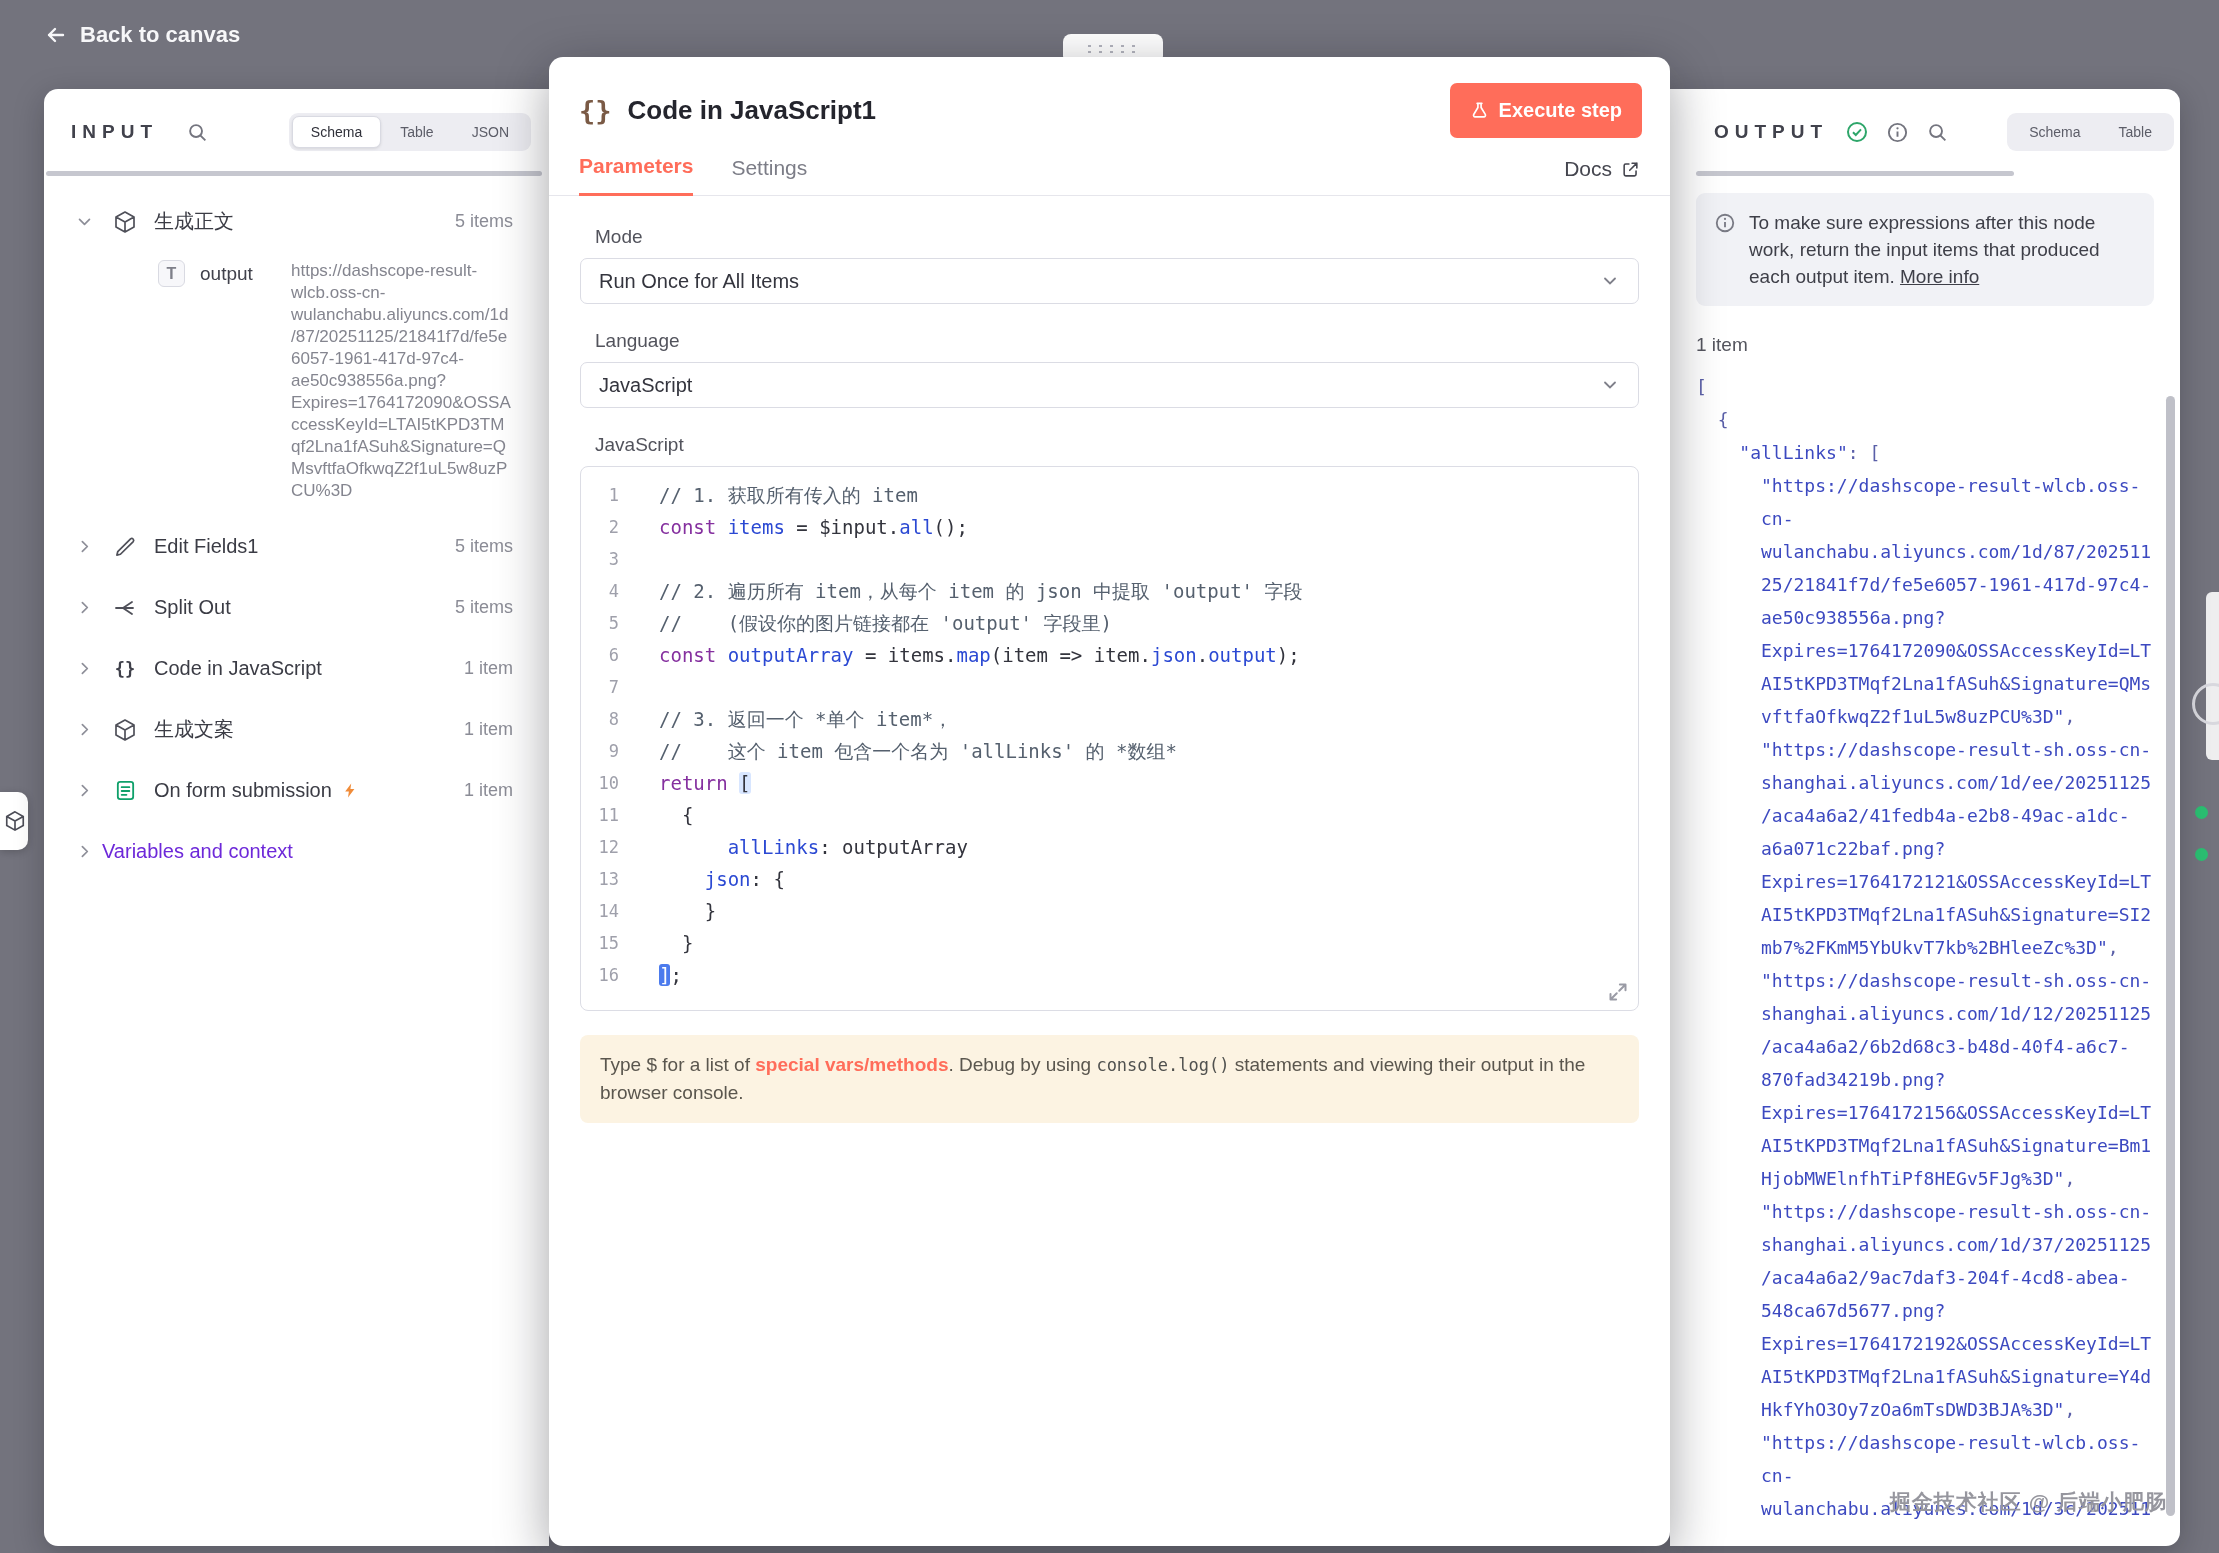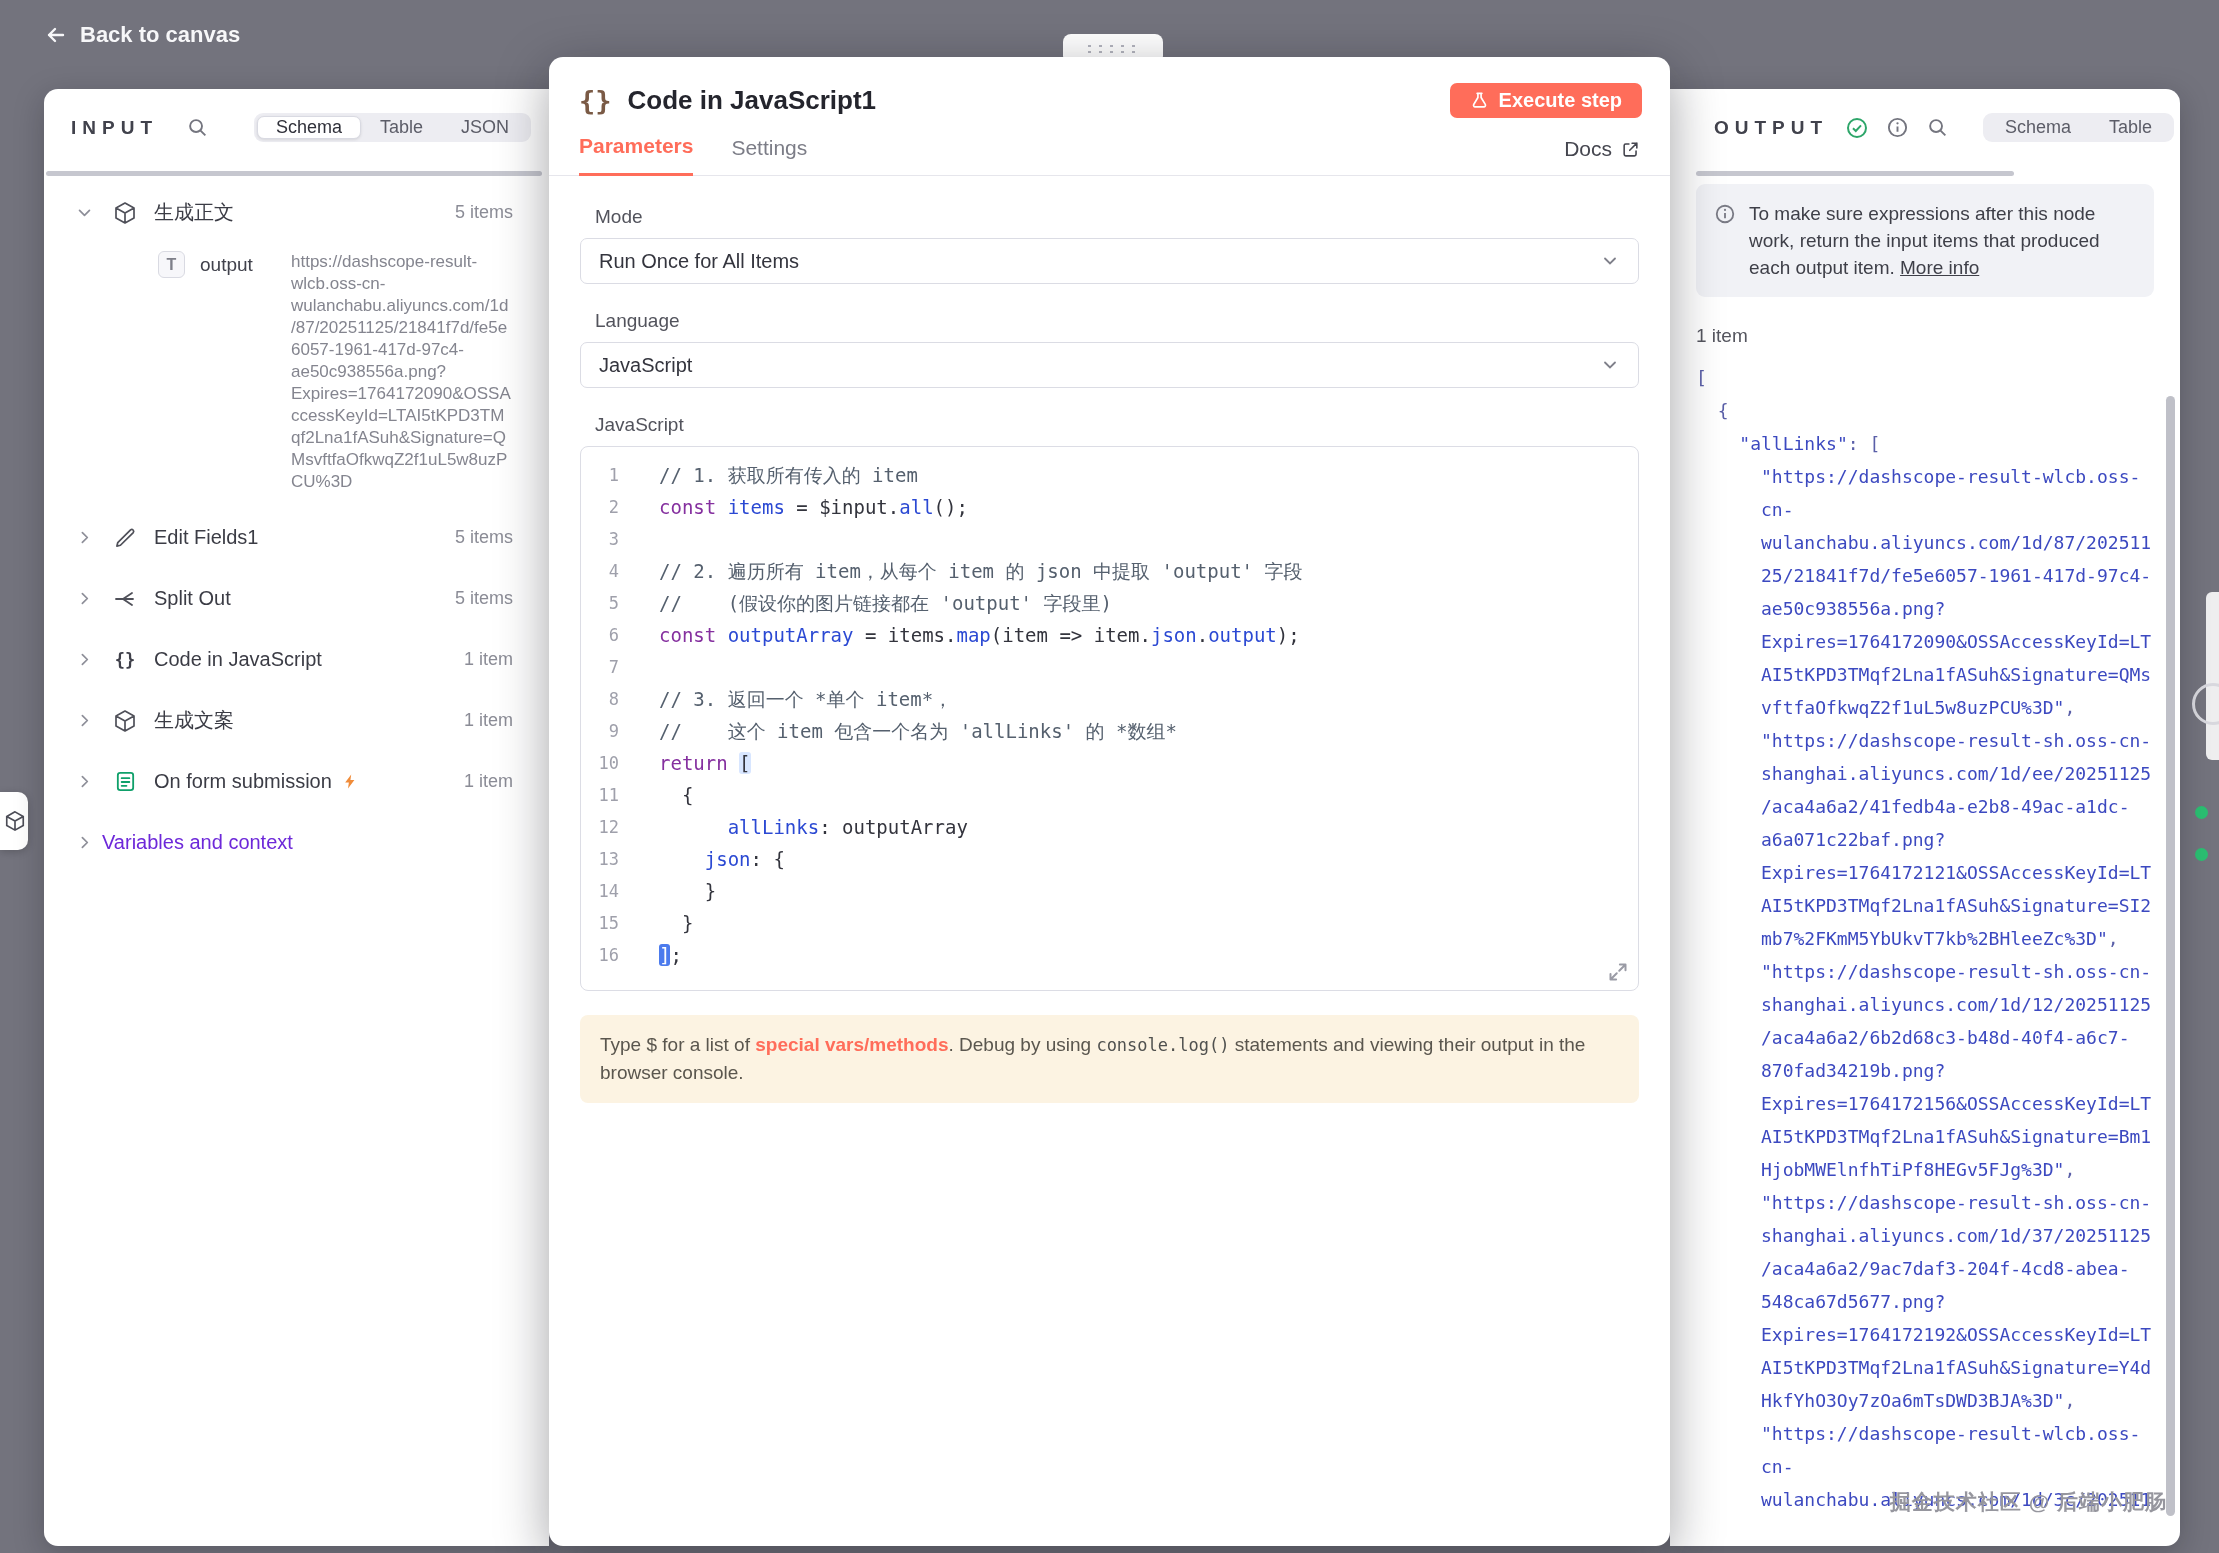--- a/index.html
+++ b/index.html
@@ -28,21 +28,21 @@
     border:3px solid #d8d8de; border-radius:50%; z-index:1; }
   .gdot { position:absolute; width:13px; height:13px; border-radius:50%; background:#2bbf72; z-index:1; }
   .gdot.d1 { left:2195px; top:806px; } .gdot.d2 { left:2195px; top:848px; }
   .watermark { position:absolute; right:52px; top:1488px; font-size:21px; font-weight:600;
     color:#96969e; z-index:6; letter-spacing:1px;text-align:center; }
 
   
   .panel-title { font-size:19px; font-weight:700; letter-spacing:6px; color:#41424c; }
   .icon-btn { color:#74757f; cursor:pointer; display:flex; }
   .seg { background:#ededf2; border-radius:9px; padding:3px; display:flex; }
-  .seg-item { padding:0 18px; font-size:18px; color:#5c5d68; border-radius:7px;
+  .seg-item { padding:7px 18px; font-size:14px; color:#5c5d68; border-radius:7px;
     border:1px solid transparent; cursor:pointer; white-space:nowrap; }
   .seg-item.active { background:#fff; border-color:#d9dae2; color:#30313a; box-shadow:0 1px 3px rgba(0,0,0,.10); }
   .hbar { position:absolute; height:5px; background:#c6c7cf; border-radius:3px; }
 
   
   #input-panel { position:absolute; left:44px; top:89px; width:505px; height:1457px; background:#fff;
     border-radius:14px 0 0 14px; z-index:2; overflow:hidden; box-shadow:0 8px 30px rgba(15,15,25,.25); }
   .ip-header { display:flex; align-items:center; padding:24px 18px 14px 27px; }
   .ip-header .icon-btn { margin-left:28px; }
   .ip-header .seg { margin-left:auto; }
@@ -61,21 +61,21 @@
   .field-value { margin-left:auto; width:222px; font-size:17px; line-height:22px; color:#84858f;
     overflow-wrap:break-word; word-break:break-word; }
 
   
   #editor-modal { position:absolute; left:549px; top:57px; width:1121px; height:1489px; background:#fff;
     border-radius:14px; z-index:3; overflow:hidden; box-shadow:0 14px 52px rgba(12,12,22,.38); }
   .m-header { display:flex; align-items:center; padding:26px 28px 0 30px; }
   .node-glyph { font-family:"DejaVu Sans Mono", monospace; font-size:27px; font-weight:700; color:#7a5a45; }
   .m-title { margin-left:16px; font-size:26px; font-weight:700; color:#24252d; }
   .exec-btn { margin-left:auto; display:flex; align-items:center; gap:10px; background:#ff6d5a; color:#fff;
-    font-size:20px; font-weight:600; padding:6px 20px; border-radius:7px; border:none; cursor:pointer; }
+    font-size:20px; font-weight:600; padding:16px 20px; border-radius:7px; border:none; cursor:pointer; }
   .m-tabs { display:flex; align-items:flex-end; gap:38px; padding:0 30px; border-bottom:1px solid #e6e6ec;
     margin-top:16px; }
   .m-tab { font-size:21px; padding-bottom:15px; cursor:pointer; }
   .m-tab.active { color:#ff6d5a; font-weight:600; border-bottom:3px solid #ff6d5a; margin-bottom:-1px; }
   .m-tab.inactive { color:#7c7d87; }
   .docs { margin-left:auto; display:flex; gap:9px; align-items:center; font-size:21px; color:#45464f;
     padding-bottom:14px; cursor:pointer; }
   .m-body { padding:16px 31px 0; }
   .f-label { font-size:19px; color:#52535c; margin:26px 15px 10px; }
   .f-label.first { margin-top:14px; }

